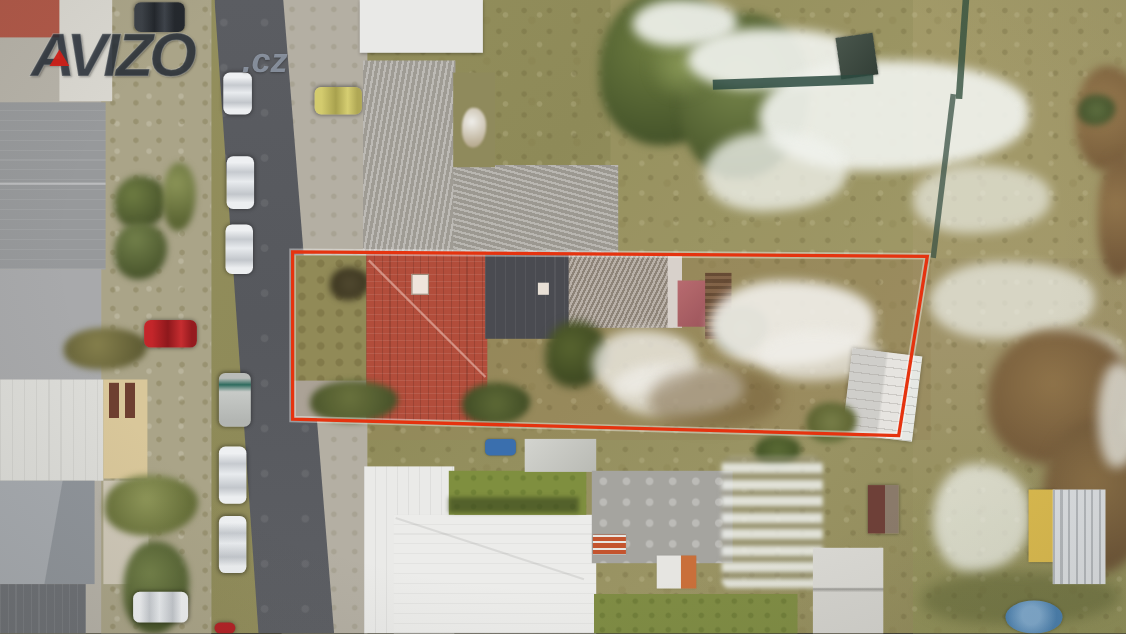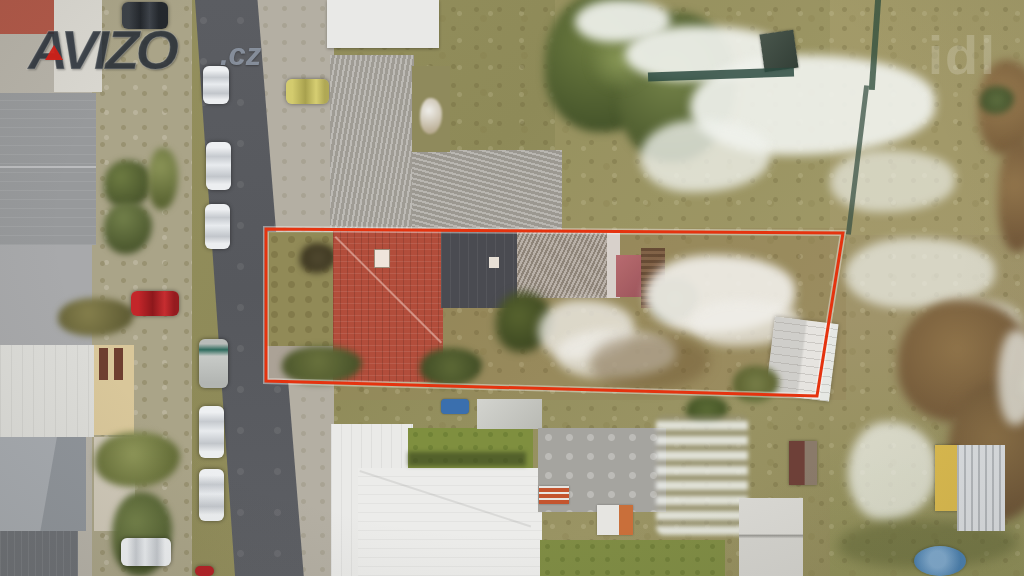--- a/index.html
+++ b/index.html
@@ -195,15 +195,14 @@
     <polygon fill="rgba(255,70,30,0.02)" points="266,229 843,233 817,396 266,381" stroke="#e5330f" stroke-width="3"></polygon>
   </svg>
 
   <div class="a" style="left:28px;top:22px;width:230px;height:52px;">
     <span class="a logo-brand" style="left:0;top:0;">AVIZO</span>
     <div class="a" style="left:17px;top:23px;width:0;height:0;border-left:9px solid transparent;
          border-right:9px solid transparent;border-bottom:15px solid rgba(206,32,24,.95);"></div>
     <span class="a logo-tld" style="left:163px;top:17px;margin-left:29px;">.cz</span>
   </div>
 
-  <div class="a corner-wm" style="left:928px;top:28px;">idl</div>
 
 </div>
 
 </body></html>

